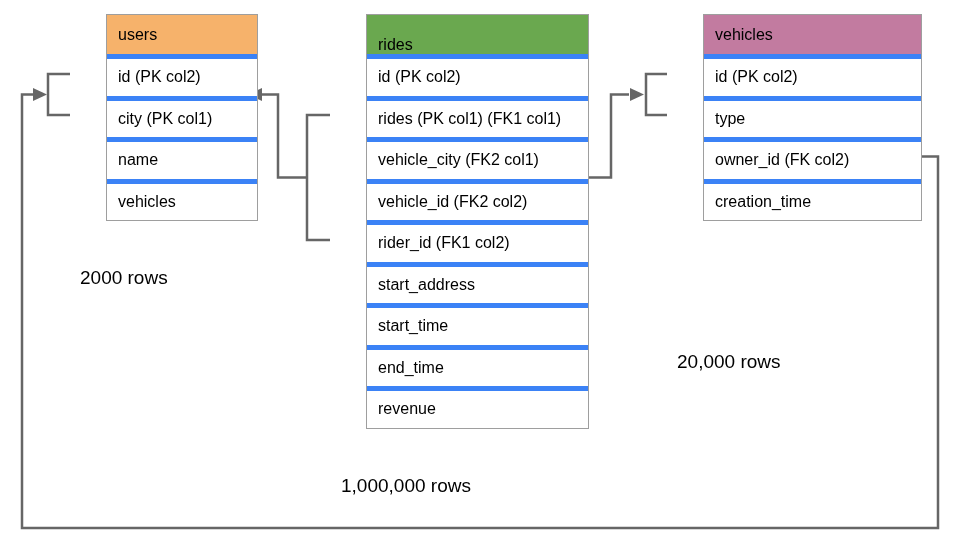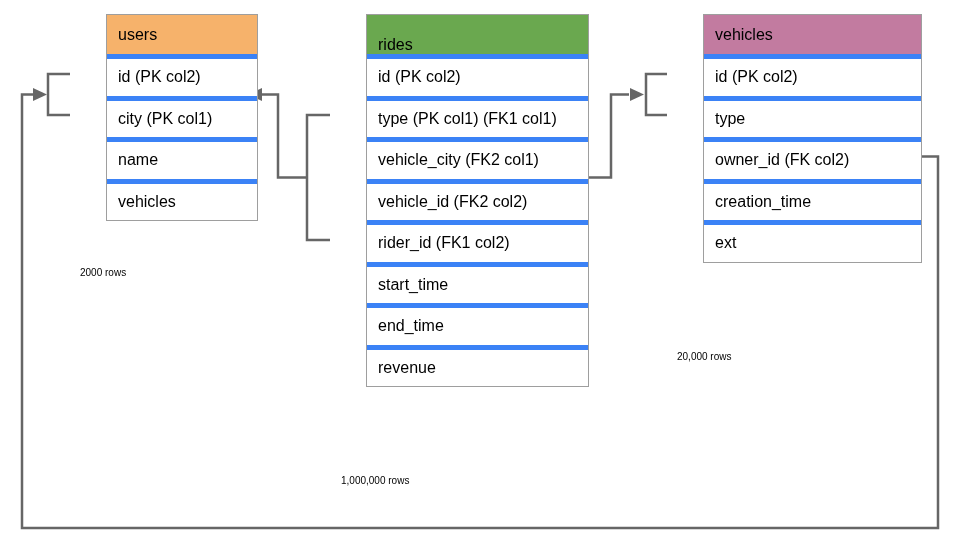--- a/index.html
+++ b/index.html
@@ -44,21 +44,21 @@
     padding-left: 11px;
     font-size: 16px;
     border-top: 5px solid #3b82f6;
     box-sizing: border-box;
     white-space: nowrap;
     overflow: hidden;
     background: #ffffff;
   }
   .row-count {
     position: absolute;
-    font-size: 10px;
+    font-size: 19px;
     color: #000000;
     white-space: nowrap;
   }
   #rowcount-users    { left: 80px;  top: 267px; }
   #rowcount-rides    { left: 341px; top: 475px; }
   #rowcount-vehicles { left: 677px; top: 351px; }
 </style>
 </head>
 <body>
 
@@ -105,28 +105,29 @@
   <div class="row-count" id="rowcount-users">2000 rows</div>
 
   <div class="db-table" id="table-rides">
     <div class="db-table-header" style="background: rgb(106, 168, 79); align-items: flex-end;">
       <span>rides</span>
     </div>
     <div>
 
         <div class="db-table-row">id (PK col2)</div>
 
-        <div class="db-table-row">type (PK col1) (FK1 col1)</div>
+        <div class="db-table-row">rides (PK col1) (FK1 col1)</div>
 
         <div class="db-table-row">vehicle_city (FK2 col1)</div>
 
         <div class="db-table-row">vehicle_id (FK2 col2)</div>
 
         <div class="db-table-row">rider_id (FK1 col2)</div>
 
+        <div class="db-table-row">start_address</div>
 
 
         <div class="db-table-row">start_time</div>
 
         <div class="db-table-row">end_time</div>
 
         <div class="db-table-row">revenue</div>
       </div>
   </div>
   <div class="row-count" id="rowcount-rides">1,000,000 rows</div>
@@ -140,18 +141,17 @@
         <div class="db-table-row">id (PK col2)</div>
 
 
         <div class="db-table-row">type</div>
 
         <div class="db-table-row">owner_id (FK col2)</div>
 
         <div class="db-table-row">creation_time</div>
 
 
-        <div class="db-table-row">ext</div>
       </div>
   </div>
   <div class="row-count" id="rowcount-vehicles">20,000 rows</div>
 
 </div>
 
 </body></html>

